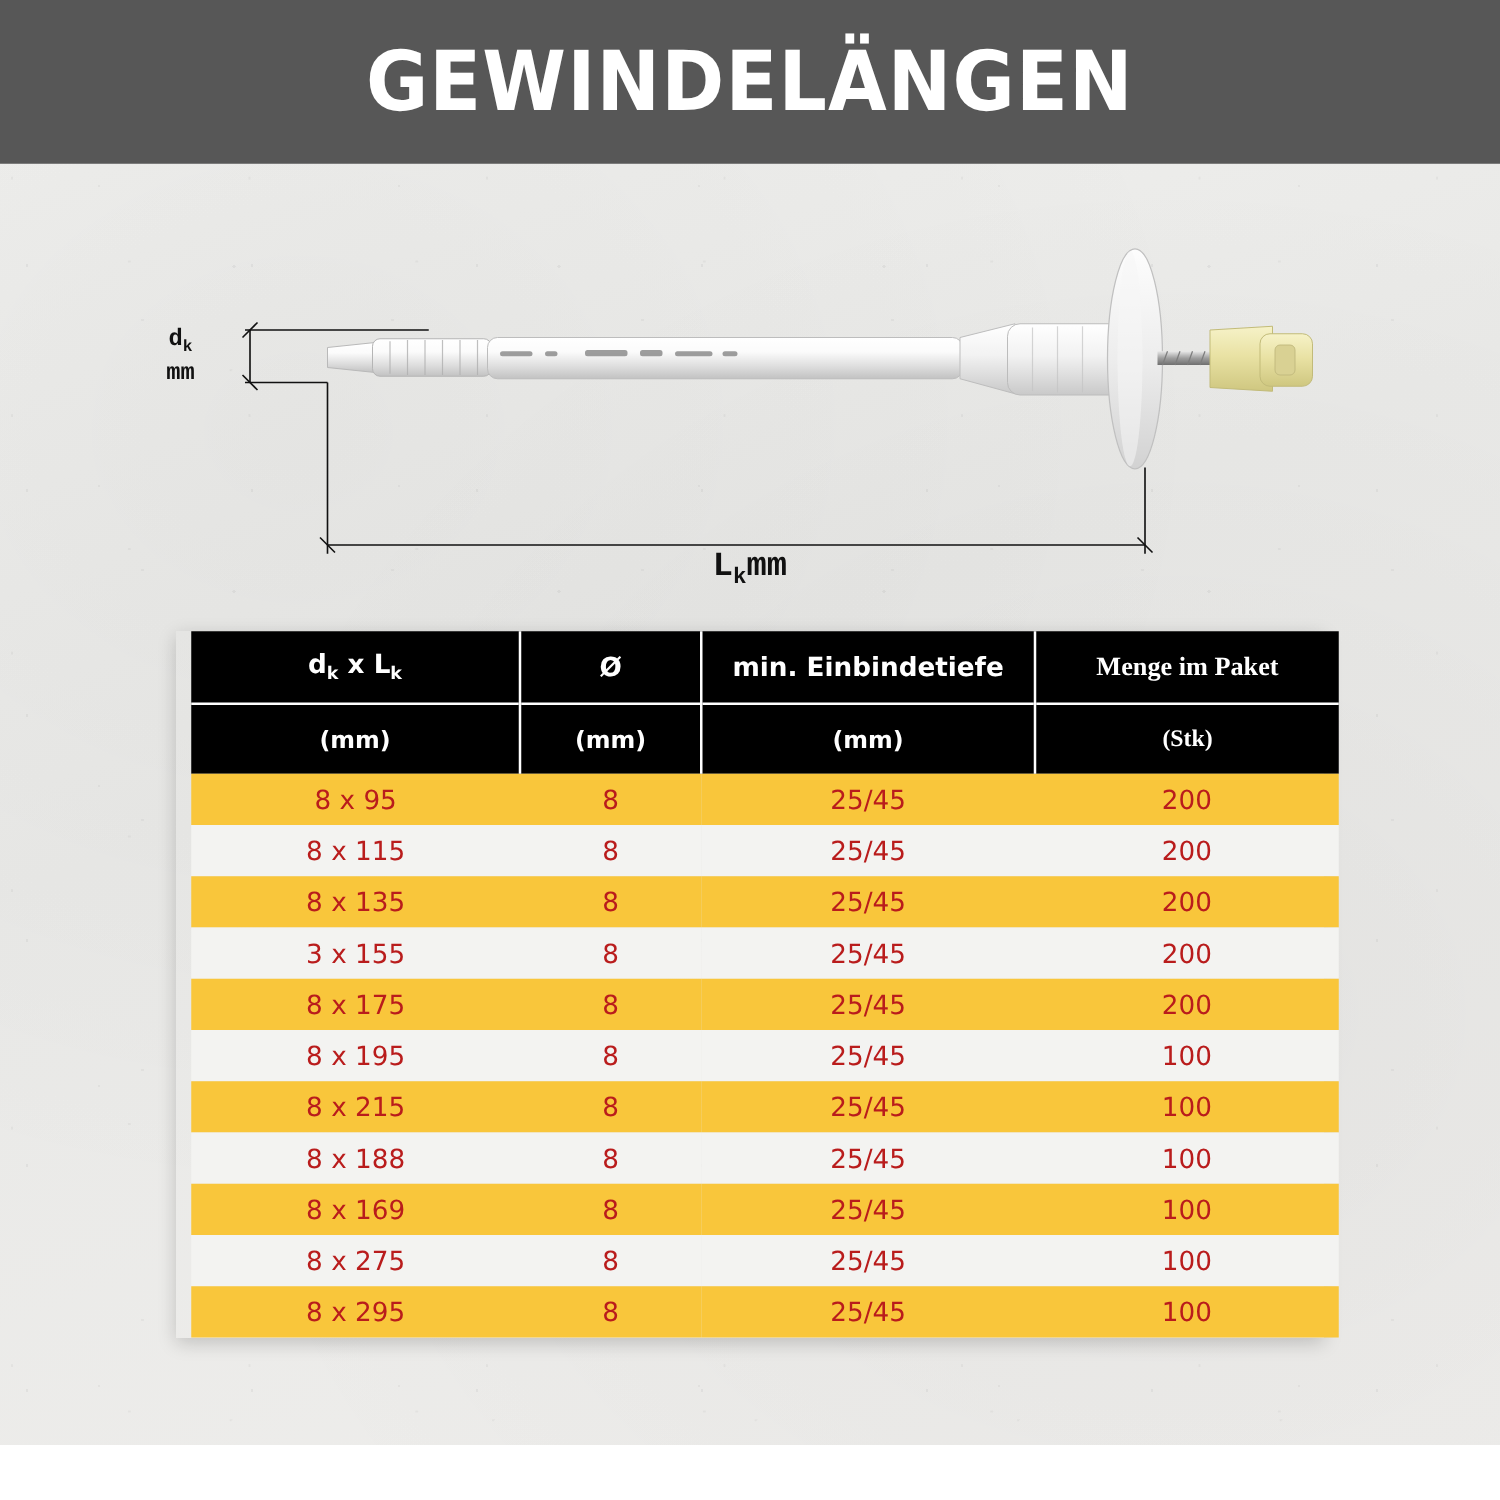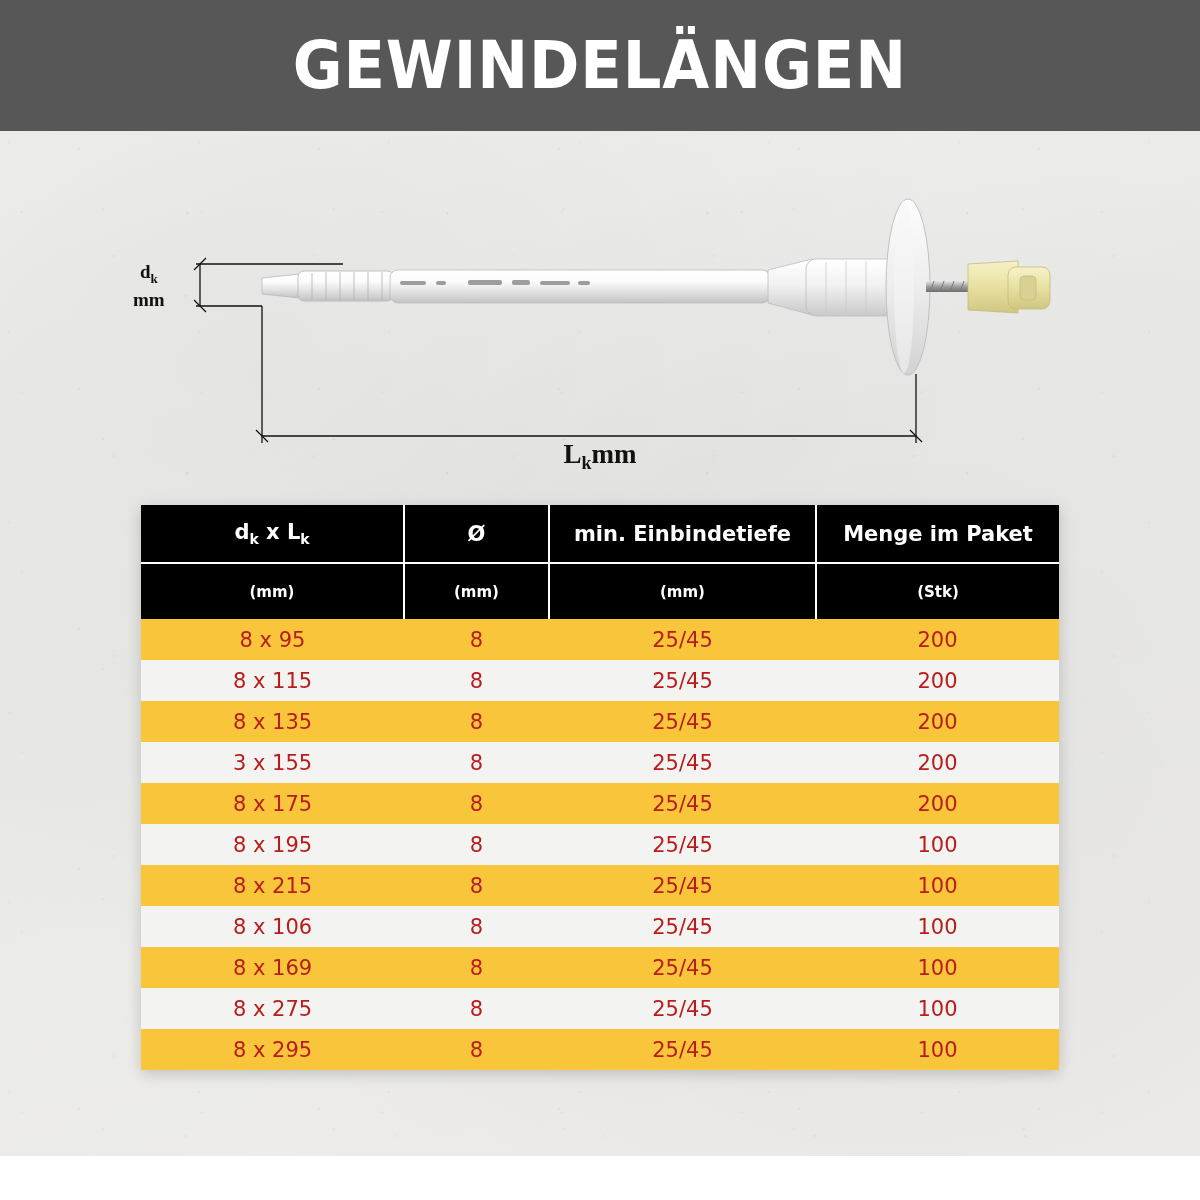--- a/index.html
+++ b/index.html
@@ -69,21 +69,21 @@
     top: 131px;
     left: 0;
     width: 1200px;
     height: 365px;
     z-index: 3;
   }
   .illus-svg { position: absolute; inset: 0; }
 
   .dim-label {
     position: absolute;
-    font-family: Liberation Serif, serif;
+    font-family: Liberation Mono, monospace;
     font-weight: 700;
     color: #111;
   }
   .dk-label {
     left: 133px;
     top: 130px;
     font-size: 19px;
     line-height: 21px;
     text-align: center;
   }
@@ -104,39 +104,40 @@
     top: 505px;
     width: 918px;
     z-index: 4;
     box-shadow: 0 4px 14px rgba(0,0,0,0.18);
   }
   table.spec {
     width: 918px;
     border-collapse: collapse;
     table-layout: fixed;
     font-family: "DejaVu Sans", sans-serif;
+    margin-left: 12px;
   }
   table.spec col.c1 { width: 263px; }
   table.spec col.c2 { width: 145px; }
   table.spec col.c3 { width: 267px; }
   table.spec col.c4 { width: 243px; }
 
   table.spec thead th {
     background: #000000;
     color: #ffffff;
     font-size: 21px;
     font-weight: 700;
     height: 57px;
     border-right: 2px solid #ffffff;
     text-align: center;
     padding: 0;
   }
-  table.spec thead th:last-child { border-right: none; }
+  table.spec thead th:last-child { border-right: none; font-family: Liberation Serif, serif; }
   table.spec thead tr.units th {
-    font-size: 15px;
+    font-size: 19px;
     height: 55px;
     border-top: 2px solid #ffffff;
   }
   table.spec thead th sub { font-size: 14px; }
 
   table.spec tbody td {
     height: 41px;
     text-align: center;
     font-size: 21px;
     color: #b91c1c;
@@ -332,21 +333,21 @@
           <td>25/45</td>
           <td>100</td>
         </tr>
         <tr class="odd">
           <td>8 x 215</td>
           <td>8</td>
           <td>25/45</td>
           <td>100</td>
         </tr>
         <tr class="even">
-          <td>8 x 106</td>
+          <td>8 x 188</td>
           <td>8</td>
           <td>25/45</td>
           <td>100</td>
         </tr>
         <tr class="odd">
           <td>8 x 169</td>
           <td>8</td>
           <td>25/45</td>
           <td>100</td>
         </tr>

